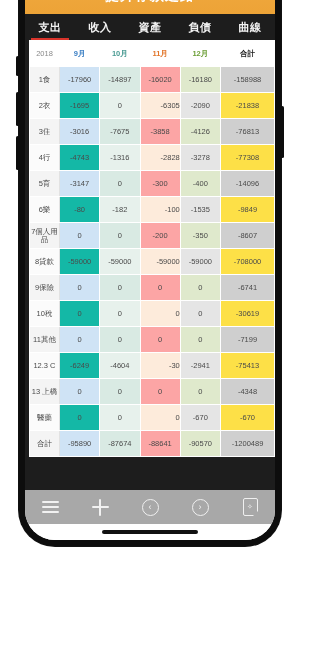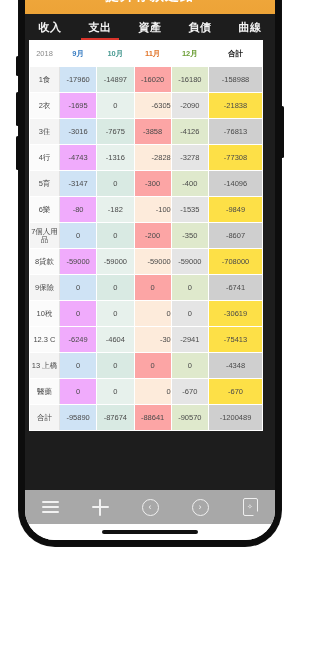--- a/index.html
+++ b/index.html
@@ -106,21 +106,21 @@
   }
   .tab.active::after {
     content: ""; position: absolute; left: 12%; right: 12%; bottom: 0;
     height: 2.5px; background: #d9342b;
   }
 
   
   .table-wrap {
     flex: 1 1 auto;
     background: #1d1d1d;
-    padding: 0 12px 0 4px;
+    padding: 0 0 0 4px;
     overflow: hidden;
     display: flex; flex-direction: column;
   }
   table.sheet {
     width: 100%;
     border-collapse: collapse;
     table-layout: fixed;
     background: #fff;
   }
   table.sheet th, table.sheet td {
@@ -159,21 +159,21 @@
     border-right: 0.5px solid #e2e2e2;
     padding: 0 1px;
     word-break: break-all;
   }
   tbody tr.alt td.rlabel { background: #fbfbfb; }
   tbody td.v1 { background: #cfe3f5; border-top: 1.5px solid #2f7fd0; }
   tbody td.v2 { background: #d9eae3; border-top: 1.5px solid #4fa294; }
   tbody td.v3 { background: #fca5a5; border-top: 1.5px solid #ef8137; }
   tbody td.v4 { background: #dfe9cc; border-top: 1.5px solid #74a53a; }
   tbody td.v5 { background: #cfcfcf; border-top: 1.5px solid #1a1a1a; }
-  tbody tr.alt td.v1 { background: #f0abfc; }
+  tbody tr.alt td.v1 { background: #14b8a6; }
   tbody tr.alt td.v2 { background: #e7f1ec; }
   tbody tr.alt td.v3 { background: #fdebdb; text-align: right; }
   tbody tr.alt td.v4 { background: #e5e5e5; }
   tbody tr.alt td.v5 { background: #fde047; }
 
   tbody tr.totalrow td.rlabel { background: #f4f4f4; font-weight: normal; }
 
   
   .toolbar {
     height: 34px;
@@ -253,22 +253,22 @@
         <div class="logo-icon">
           <span class="dot-red"></span>
           <span class="ring r1"></span>
           <span class="ring r2"></span>
           <span class="ring r3"></span>
         </div>
         <div class="app-title">提升存款之路</div>
       </div>
 
       <div class="tabbar">
+        <div class="tab active">支出</div>
         <div class="tab">收入</div>
-        <div class="tab active">支出</div>
         <div class="tab">資產</div>
         <div class="tab">負債</div>
         <div class="tab">曲線</div>
       </div>
 
       <div class="table-wrap">
         <table class="sheet">
           <colgroup>
             <col class="c-label">
               <col class="c-mon">
@@ -361,20 +361,28 @@
                 <td class="v5">-6741</td>
               </tr>
             <tr class="alt">
                 <td class="rlabel">10稅</td>
                 <td class="v1">0</td>
                 <td class="v2">0</td>
                 <td class="v3">0</td>
                 <td class="v4">0</td>
                 <td class="v5">-30619</td>
               </tr>
+            <tr>
+                <td class="rlabel">11其他</td>
+                <td class="v1">0</td>
+                <td class="v2">0</td>
+                <td class="v3">0</td>
+                <td class="v4">0</td>
+                <td class="v5">-7199</td>
+              </tr>
             <tr class="alt">
                 <td class="rlabel">12.3 C</td>
                 <td class="v1">-6249</td>
                 <td class="v2">-4604</td>
                 <td class="v3">-30</td>
                 <td class="v4">-2941</td>
                 <td class="v5">-75413</td>
               </tr>
             <tr>
                 <td class="rlabel">13 上橋</td>

